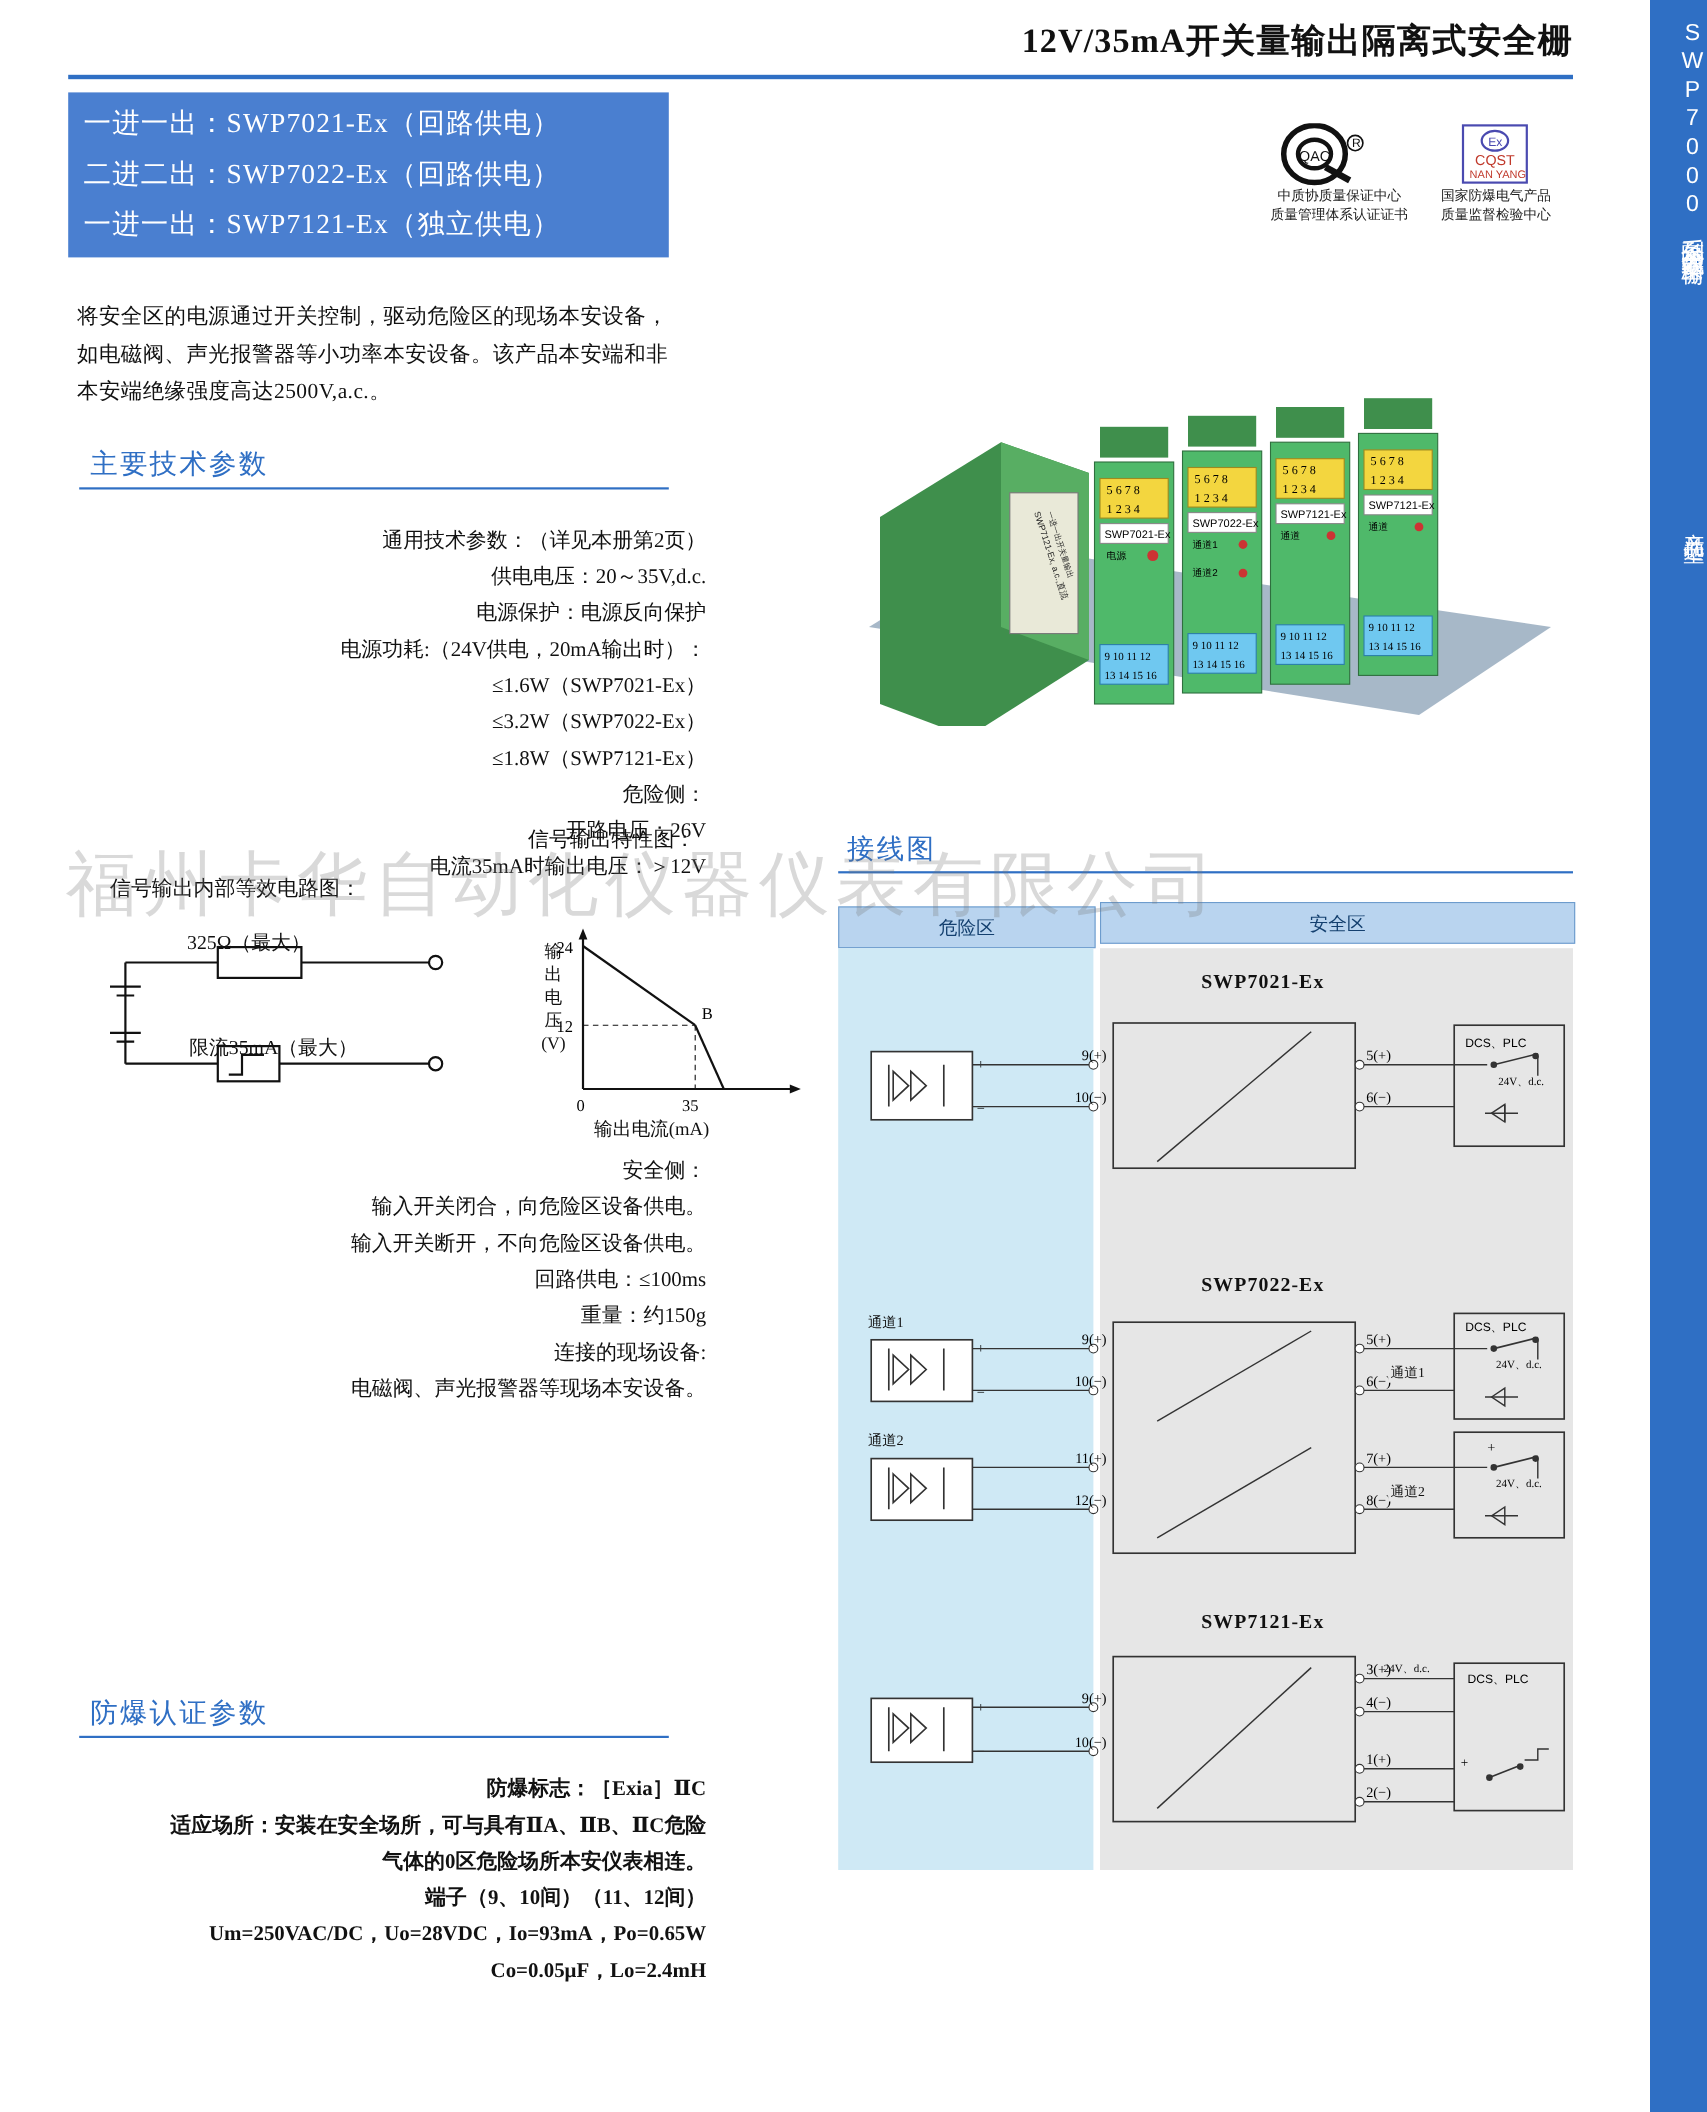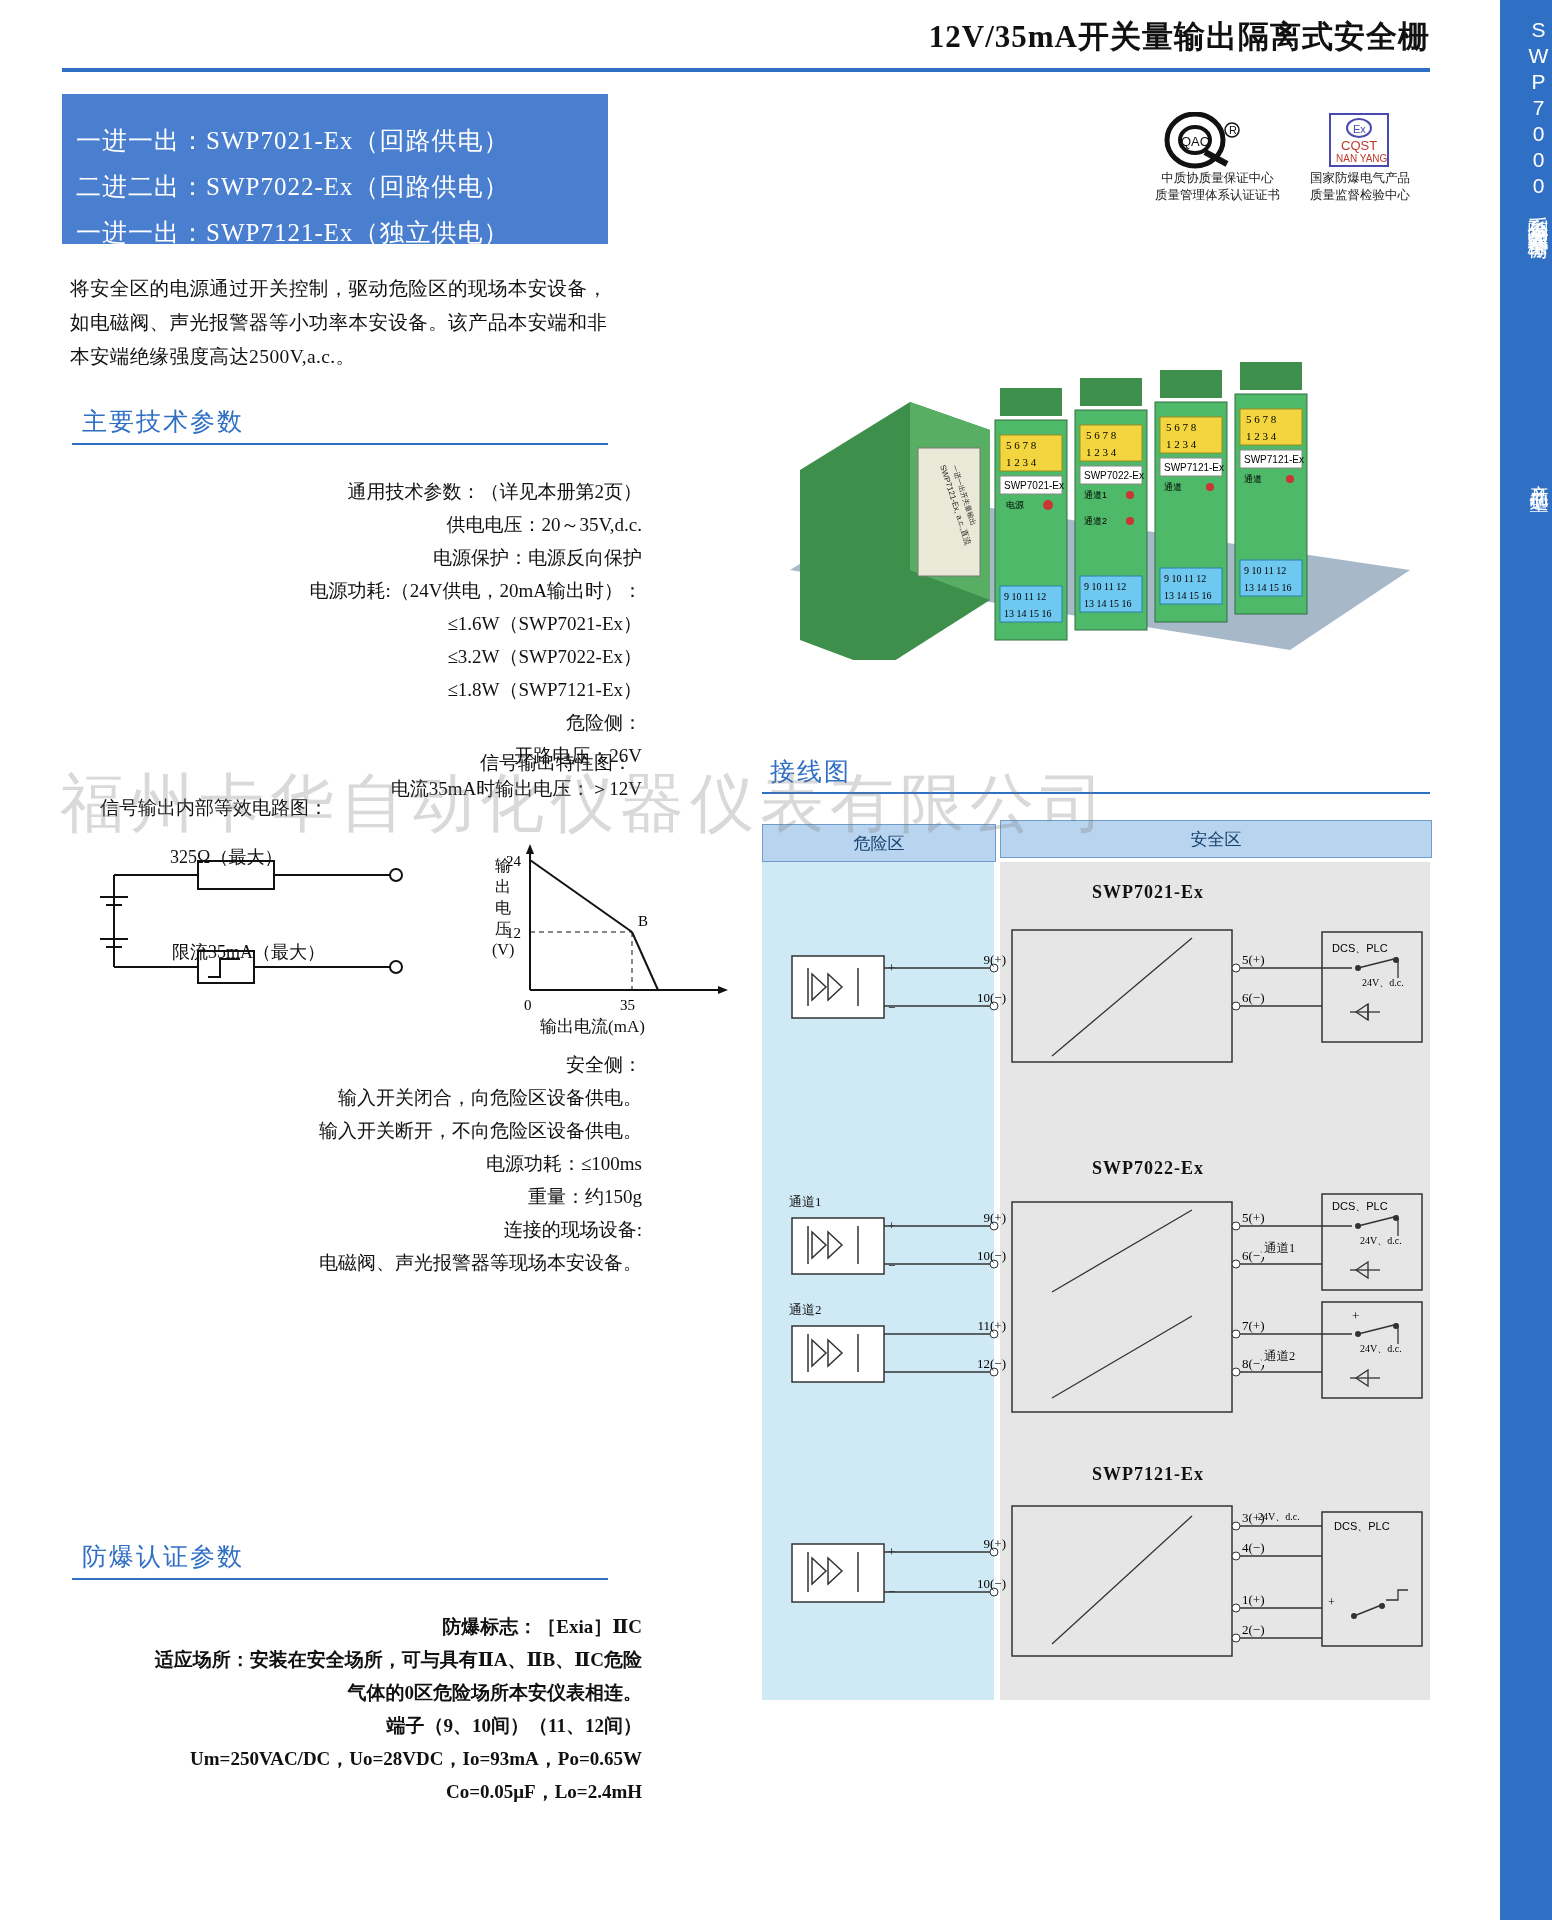--- a/index.html
+++ b/index.html
@@ -29,22 +29,22 @@
   .page{position:absolute;left:0;top:0;width:1500px;height:1920px;border-radius:17px;}
   .hdr-title{
     position:absolute;left:0;top:16px;width:1430px;text-align:right;
     font-size:31px;font-weight:bold;letter-spacing:1px;color:#111;
   }
   .hdr-rule{
     position:absolute;left:62px;top:68px;width:1368px;height:4px;background:#2f6fc4;
   }
   
   .model-box{
-    position:absolute;left:62px;top:94px;width:546px;height:150px;
-    background:#4a7fd0;color:#ffffff;padding:24px 14px;box-sizing:border-box;
+    position:absolute;left:62px;top:84px;width:546px;height:150px;
+    background:#4a7fd0;color:#ffffff;padding:6px 14px;box-sizing:border-box;
   }
   .model-line{font-size:25px;line-height:46px;letter-spacing:1px;white-space:nowrap;}
   
   .intro{
     position:absolute;left:70px;top:272px;width:540px;
     font-size:19.5px;line-height:34px;letter-spacing:0.4px;
   }
   
   .sec-h{
     position:absolute;font-size:25px;color:#2f6fc4;letter-spacing:2px;
@@ -161,21 +161,21 @@
     <text x="150" y="170" font-size="15" font-family="Liberation Serif, serif">35</text>
     <text x="168" y="86" font-size="15" font-family="Liberation Serif, serif">B</text>
   </svg>
   <div style="position:absolute;left:492px;top:855px;width:22px;font-size:16px;line-height:21px;text-align:center;">输<br>出<br>电<br>压<br>(V)</div>
   <div style="position:absolute;left:540px;top:1015px;font-size:17px;">输出电流(mA)</div>
 
   <div class="spec" style="top:1048px;">
     <div>安全侧：</div>
     <div class="ind1">输入开关闭合，向危险区设备供电。</div>
     <div class="ind1">输入开关断开，不向危险区设备供电。</div>
-    <div>电源功耗：≤100ms</div>
+    <div>回路供电：≤100ms</div>
     <div>重量：约150g</div>
     <div>连接的现场设备:</div>
     <div class="ind1">电磁阀、声光报警器等现场本安设备。</div>
   </div>
 
   <div class="sec-h" style="left:82px;top:1540px;">防爆认证参数</div>
   <div class="sec-rule" style="left:72px;top:1578px;width:536px;"></div>
 
   <div class="spec" style="top:1610px;font-weight:bold;">
     <div>防爆标志：［Exia］ⅡC</div>

